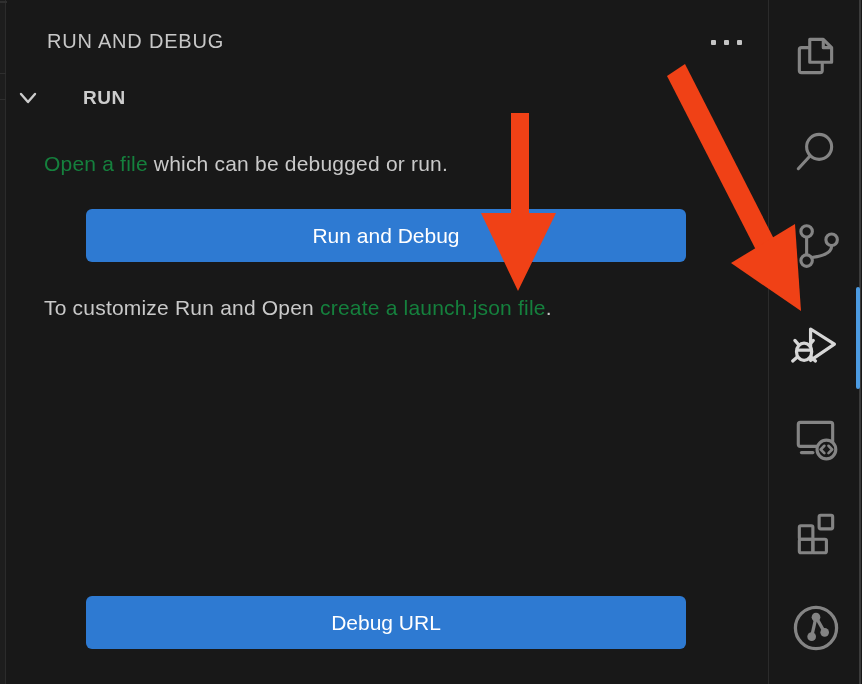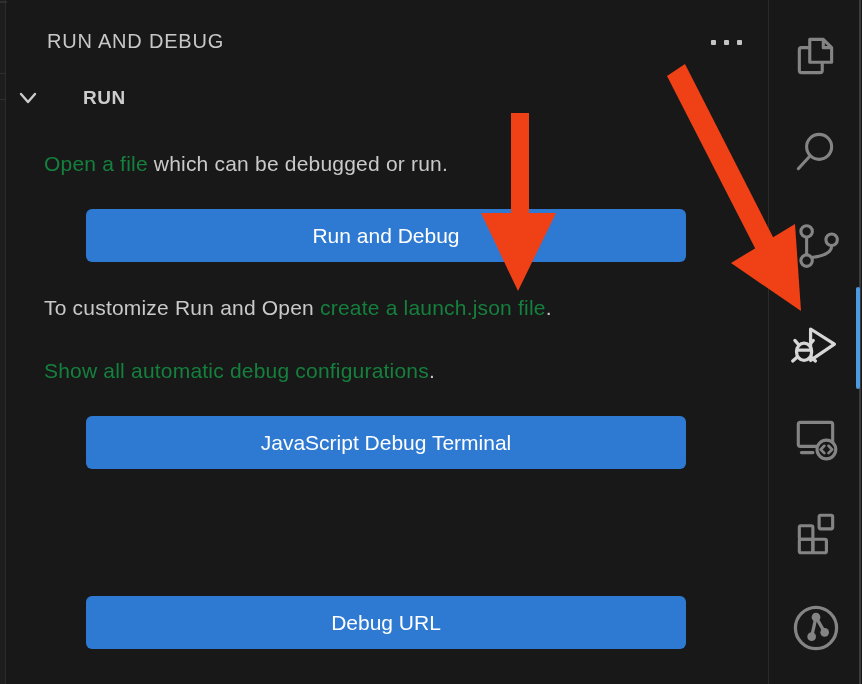--- a/index.html
+++ b/index.html
@@ -86,25 +86,21 @@
     <div class="para" style="top:150px">
       <span class="link">Open a file</span><span> which can be debugged or run.</span>
     </div>
 
     <button class="vs-button" style="top:209px">Run and Debug</button>
 
     <div class="para" style="top:294px">
       <span>To customize Run and Open </span><span class="link">create a launch.json file</span><span>.</span>
     </div>
 
-    <div class="para" style="top:357px">
-      <span class="link">Show all automatic debug configurations</span><span>.</span>
-    </div>
 
-    <button class="vs-button" style="top:416px">JavaScript Debug Terminal</button>
 
 
     <button class="vs-button" style="top:596px">Debug URL</button>
   </div>
 
   <div class="activity-bar">
 
     <div class="ab-item" style="top:8px">
       <svg width="50" height="50" viewBox="0 0 48 48">
         <rect x="8" y="16" width="22" height="24" rx="2" fill="none" stroke="currentColor" stroke-width="3"></rect>

